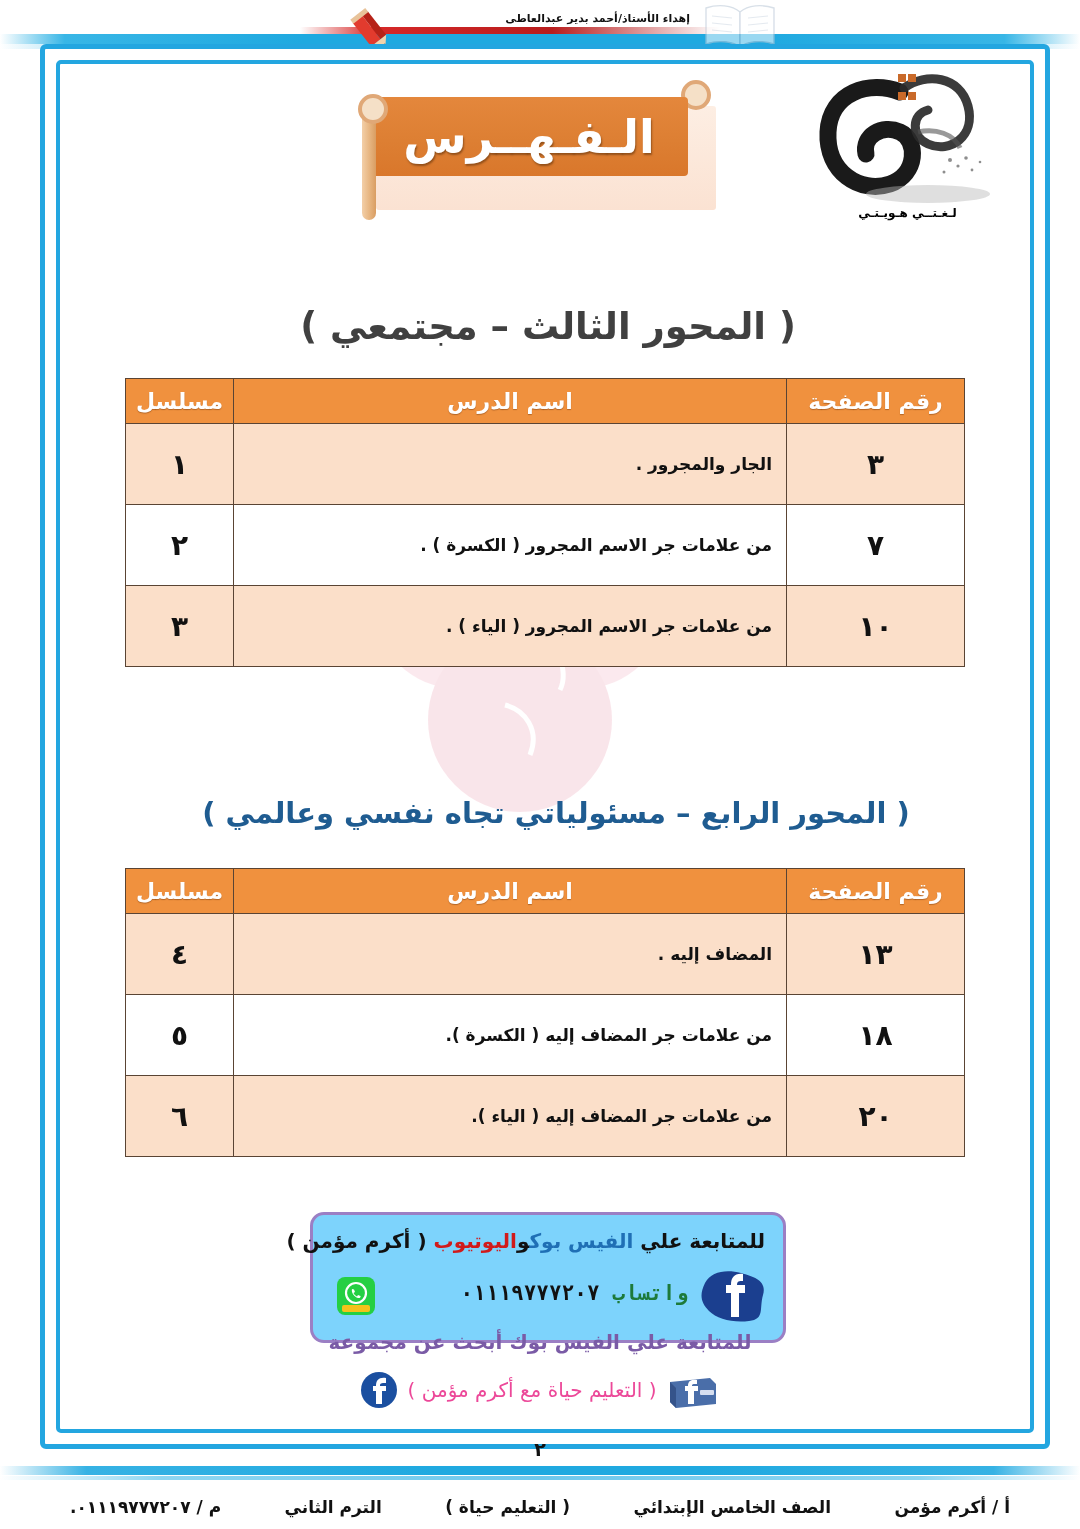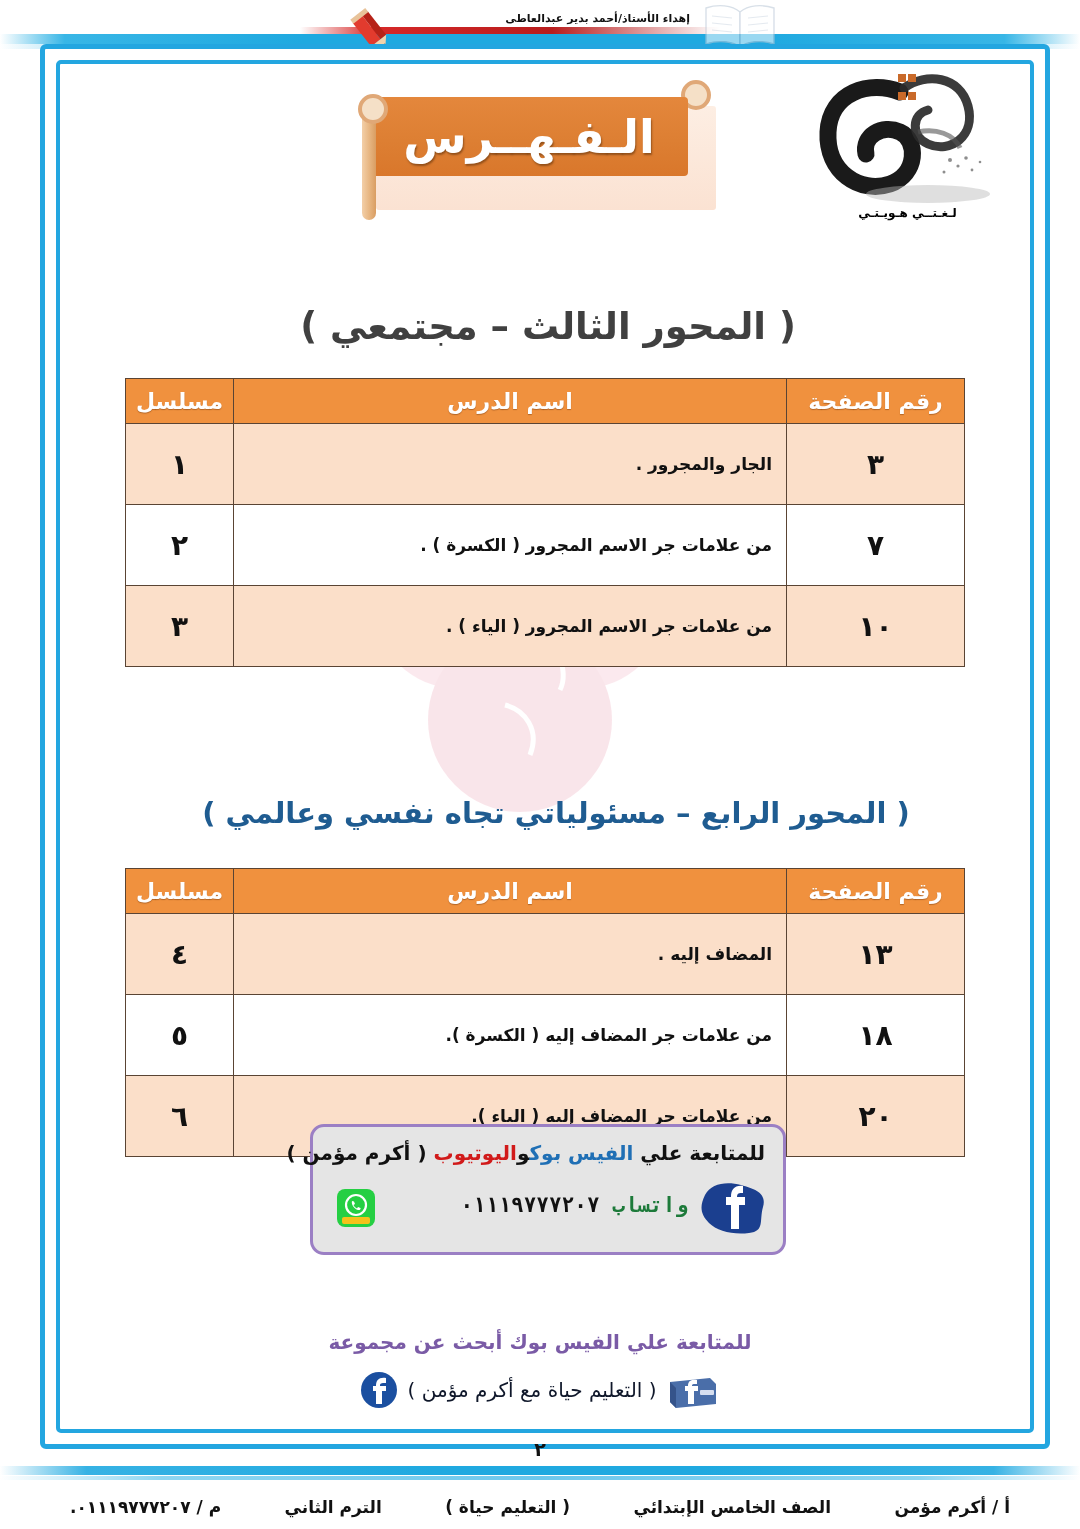--- a/index.html
+++ b/index.html
@@ -154,22 +154,22 @@
   .col-serial{width:105px;}
   td.lesson{
     text-align:right;padding-right:14px;
     font-size:17px;
   }
   tr.odd td{background:#fbdfc9;}
   tr.even td{background:#ffffff;}
 
   
   .contact-box{
-    position:absolute;left:310px;top:1124px;width:470px;height:125px;
-    border:3px solid #9b7fc4;border-radius:14px;background:#e5e5e5;
+    position:absolute;left:310px;top:1212px;width:470px;height:125px;
+    border:3px solid #9b7fc4;border-radius:14px;background:#7dd3fc;
   }
   .cb-line1{
     position:absolute;top:14px;right:18px;left:18px;
     text-align:center;white-space:nowrap;
     font-family:"DejaVu Sans", sans-serif;
     font-size:20px;font-weight:bold;
   }
   .cb-line1 .w1{color:#111;}
   .cb-line1 .w2{color:#1f6fb5;}
   .cb-line1 .w3{color:#111;}
@@ -189,21 +189,21 @@
   
   .group-text{
     position:absolute;left:40px;top:1330px;width:1000px;text-align:center;
     font-family:"DejaVu Sans", sans-serif;
     font-size:20px;color:#7a5ba6;white-space:nowrap;font-weight:bold;
   }
   .group-line2{
     position:absolute;left:40px;top:1370px;width:1000px;
     display:flex;align-items:center;justify-content:center;gap:10px;
     font-family:"DejaVu Sans", sans-serif;
-    font-size:20px;color:#0f172a;white-space:nowrap;
+    font-size:20px;color:#ec4899;white-space:nowrap;
   }
   .fb-round{width:38px;height:38px;}
   .fb-box{width:54px;height:40px;}
 
   
   .page-num{
     position:absolute;left:40px;top:1438px;width:1000px;text-align:center;
     font-family:"DejaVu Sans", sans-serif;
     font-size:19px;font-weight:bold;color:#111;
   }

